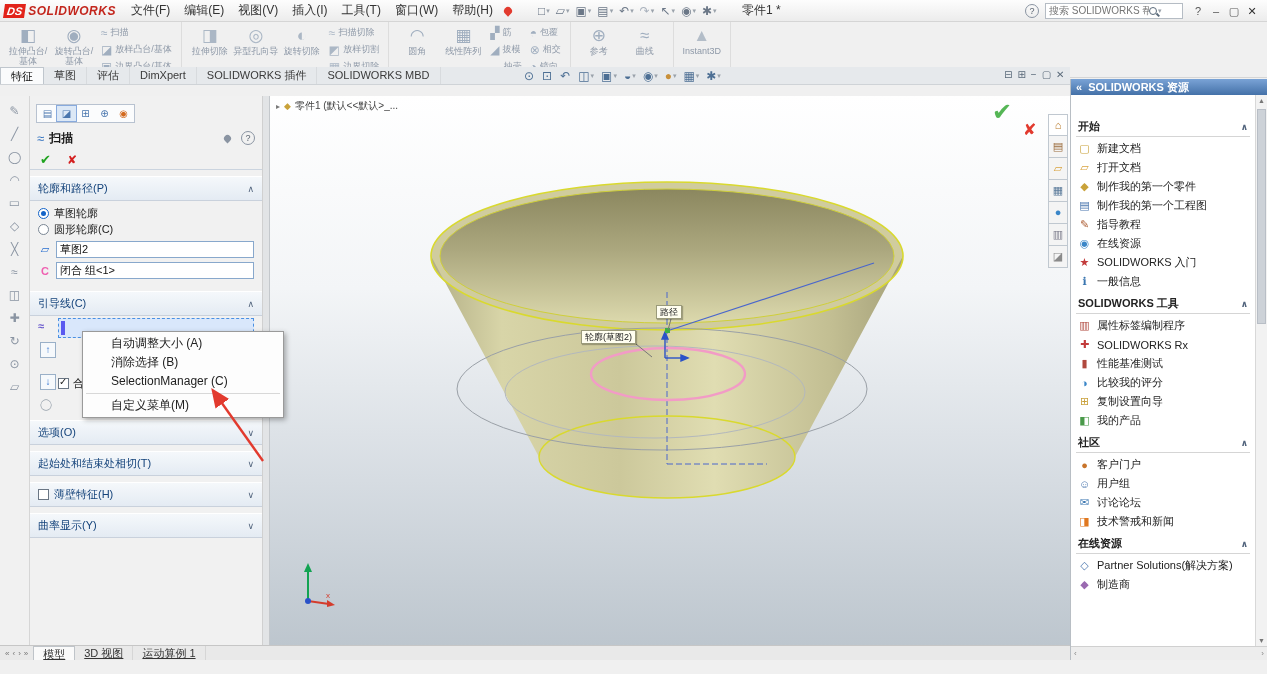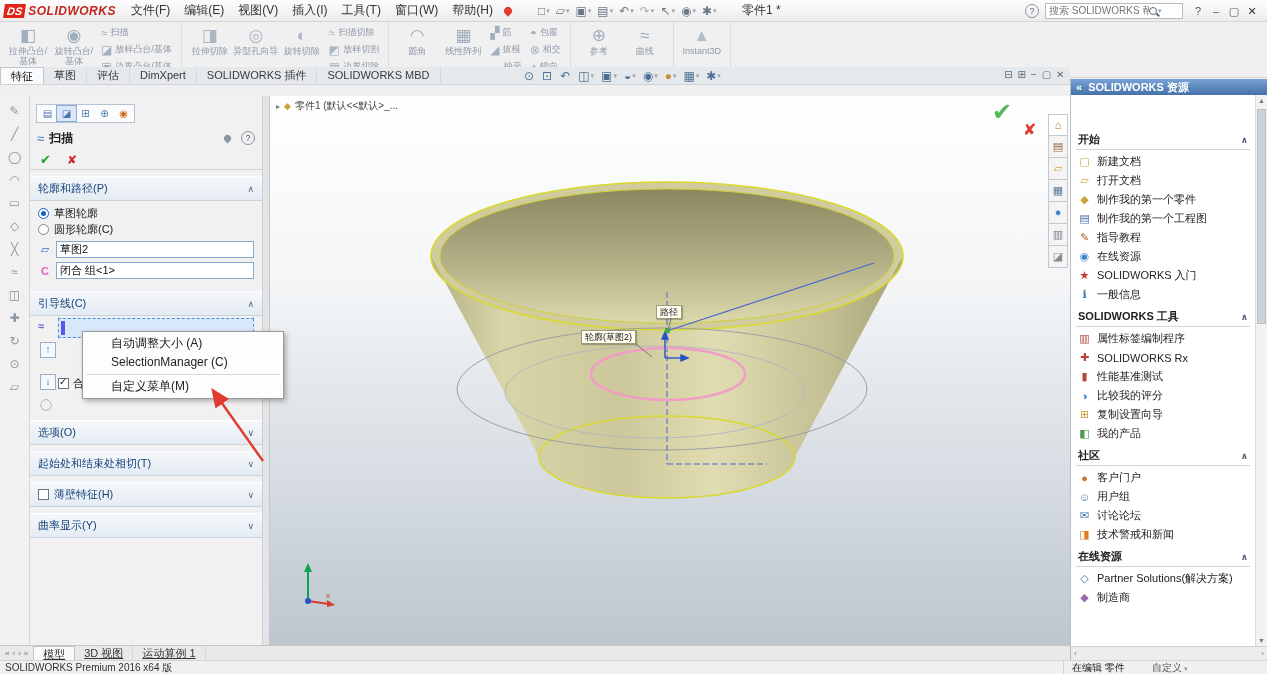--- a/index.html
+++ b/index.html
@@ -106,21 +106,21 @@
   .triad { position:absolute; left:20px; bottom:34px; }
 
   
   .tpt { position:absolute; left:1048px; top:114px; width:20px; z-index:5; }
   .tpt-btn { width:20px; height:22px; border:1px solid #c0c8d0; border-top:none; background:#f4f4f4; text-align:center; font-size:11px; line-height:21px; }
   .tpt-btn:first-child { border-top:1px solid #c0c8d0; }
   .tpt-btn[data-active="true"] { background:#ffffff; }
   .tp { position:absolute; left:1070px; top:79px; width:197px; height:581px; background:#fff; border-left:1px solid #b8bec4; }
   .tp-h { height:16px; background:linear-gradient(#7aa3d6,#4471a8); color:#fff; font-weight:bold; font-size:11px; display:flex; align-items:center; gap:6px; padding:0 5px; }
   .tp-h .lg { font-size:11px; font-weight:bold; }
-  .tp-body { position:absolute; left:0; top:16px; right:12px; bottom:14px; background:#fff; padding:11px 5px; overflow:hidden;margin-top:21px; }
+  .tp-body { position:absolute; left:0; top:16px; right:12px; bottom:14px; background:#fff; padding:19px 5px; overflow:hidden; }
   .tp-sec-h { display:flex; align-items:center; justify-content:space-between; font-weight:bold; color:#222; padding:5px 2px 2px 2px; border-bottom:1px solid #d5d5d5; margin-bottom:2px; }
   .tp-item { display:flex; align-items:center; gap:6px; height:19px; padding-left:2px; color:#222; }
   .tp-item .g { width:13px; text-align:center; font-size:11px; }
   .tp-sb { position:absolute; right:0; top:16px; bottom:14px; width:12px; background:#f2f2f2; border-left:1px solid #d8d8d8; }
   .tp-sb .a { position:absolute; left:0; width:11px; text-align:center; font-size:7px; color:#777; }
   .tp-sb .thumb { position:absolute; left:1px; top:14px; width:9px; height:215px; background:#cdd2d8; border:1px solid #b8bec6; }
   .tp-hs { position:absolute; left:0; right:0; bottom:0; height:14px; background:#ededed; border-top:1px solid #d0d0d0; display:flex; justify-content:space-between; align-items:center; padding:0 3px; font-size:8px; color:#888; }
 
   
   .bt { position:absolute; left:0; top:645px; width:1070px; height:15px; background:#e9e9e9; border-top:1px solid #c6c6c6; display:flex; align-items:center; }
@@ -570,20 +570,21 @@
       <path d="M45,48 l-8,-5 v7 Z" fill="#d43c2c"></path>
       <text x="36" y="41" font-size="8" fill="#d43c2c">x</text>
       <circle cx="18" cy="44" r="3" fill="#2a52c8"></circle>
     </svg>
   </div>
 
   <div class="ctx" data-name="context-menu">
     <div>
 
     <div class="ctx-item" data-name="context-menu-item">自动调整大小 (A)</div>
+        <div class="ctx-item" data-name="context-menu-item">消除选择 (B)</div>
         <div class="ctx-item" data-name="context-menu-item">SelectionManager (C)</div>
       </div>
     <div class="ctx-sep" data-name="menu-separator"></div>
     <div class="ctx-item" data-name="context-menu-item-custom">自定义菜单(M)</div>
   </div>
 
   <div class="tpt" data-name="task-pane-tab-strip">
 
   <div class="tpt-btn" data-name="solidworks-resources-tab" data-active="true" style="color: rgb(184, 122, 42);">⌂</div>
       <div class="tpt-btn" data-name="design-library-tab" style="color: rgb(154, 106, 58);">▤</div>
@@ -738,25 +739,20 @@
         <span data-name="tab-nav-arrow-icon">»</span>
       </div>
     <div style="display:flex">
 
     <span class="btab" data-name="document-tab" data-active="true">模型</span>
         <span class="btab" data-name="document-tab">3D 视图</span>
         <span class="btab" data-name="document-tab">运动算例 1</span>
       </div>
   </div>
 
-  <div class="st" data-name="status-bar">
-    <span data-name="status-text">SOLIDWORKS Premium 2016 x64 版</span>
-    <span class="st-mode" data-name="edit-mode-status">在编辑 零件</span>
-    <span class="st-custom" data-name="customize-menu">自定义</span>
-  </div>
 
   <svg class="arrow-overlay" data-name="annotation-arrow">
     <defs>
       <marker id="ah" orient="auto" markerWidth="9" markerHeight="8" refX="6" refY="3.5">
         <path d="M0,0 L8,3.5 L0,7 Z" fill="#e23a2e"></path>
       </marker>
     </defs>
     <line x1="263" y1="461" x2="214" y2="392" stroke="#e23a2e" stroke-width="2.4" marker-end="url(#ah)"></line>
   </svg>
 

